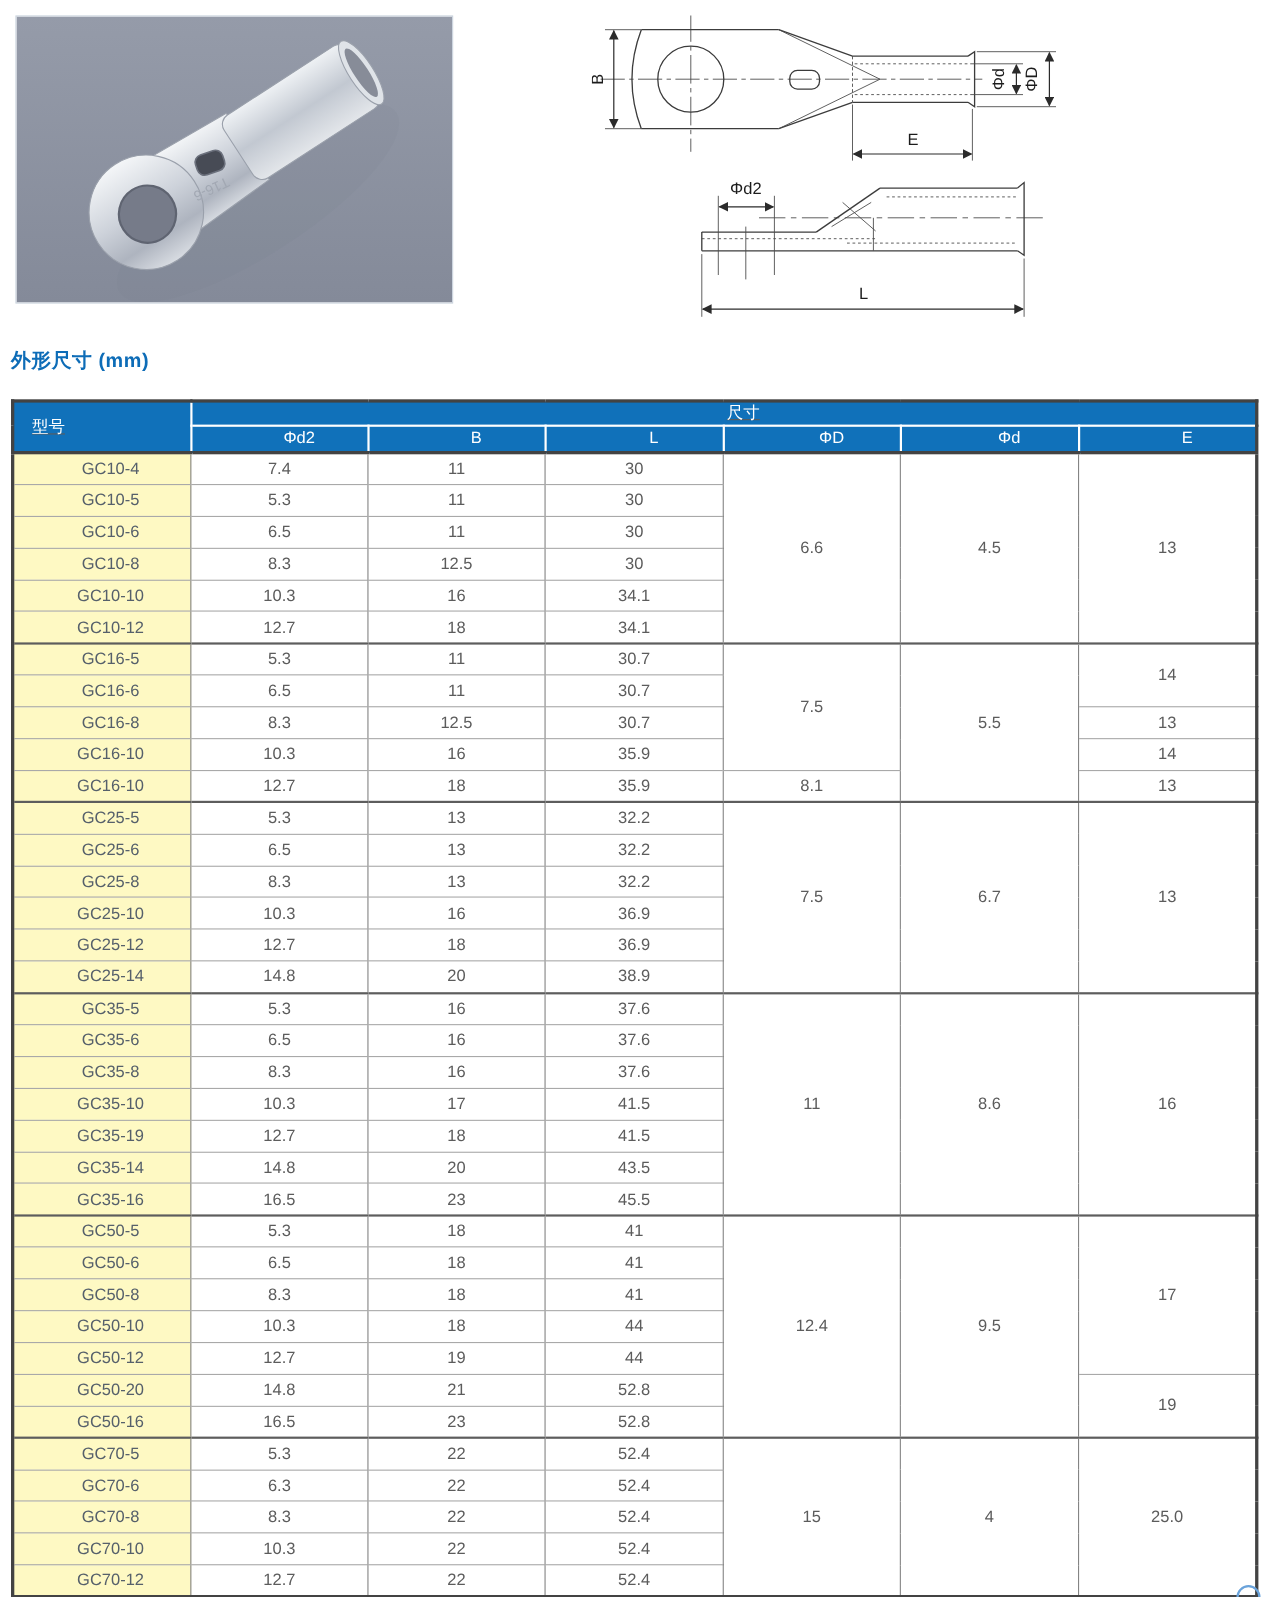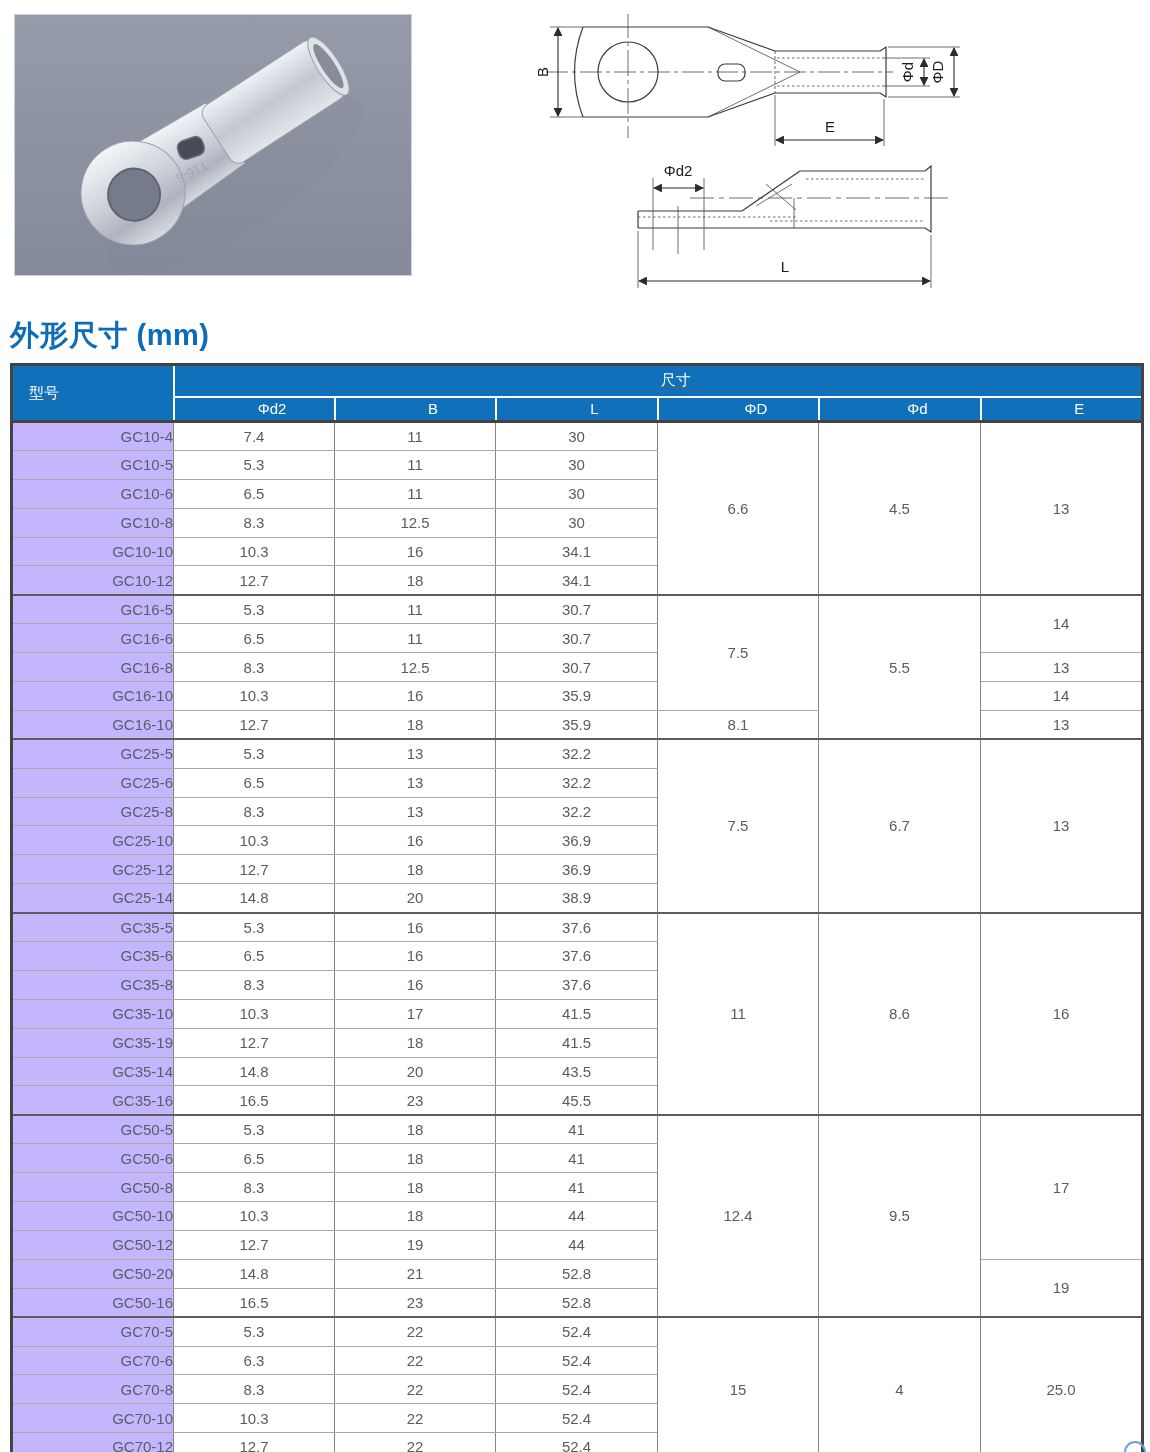--- a/index.html
+++ b/index.html
@@ -20,49 +20,49 @@
   #diag-top  { position:absolute; left:538px; top:14px; }
   #diag-side { position:absolute; left:620px; top:158px; }
   .dline { stroke:#3c3c3c; stroke-width:1.2; fill:none; }
   .thin  { stroke:#4a4a4a; stroke-width:0.8; fill:none; }
   .dim   { stroke:#2b2b2b; stroke-width:1.1; fill:none; }
   .dtext { font-family:"Liberation Sans", sans-serif; font-size:15px; fill:#1c1c1c; }
 
   
   #dims-title {
     position:absolute; left:10px; top:316px;
-    font-size:29px; font-weight:bold; color:#0d6cb7;
+    font-size:18px; font-weight:bold; color:#0d6cb7;
     letter-spacing:0.5px;
   }
 
   
   #spec-table-wrap { position:absolute; left:10px; top:363px; }
   table#spec {
     border-collapse:collapse; table-layout:fixed; width:1131px;
     border:3px solid #434343;
     font-size:15px; color:#5c5c5c;
   }
   #spec thead th {
     background:#1071ba; color:#ffffff; font-weight:normal;
     border:2px solid #ffffff; font-size:15px;padding-left:36px;
   }
-  #spec thead tr.hdr1 { height:32px;text-decoration:underline; }
+  #spec thead tr.hdr1 { height:22px;text-decoration:underline; }
   #spec thead tr.hdr2 { height:25px; }
   #spec thead tr.hdr2 th, #spec thead th.model-th { border-bottom:3px solid #434343; }
   #spec thead th.model-th { text-align:left; padding-left:16px; }
   #spec tbody tr { height:28.9px; }
   #spec tbody td {
     text-align:center; vertical-align:middle;
     border-left:1px solid #848484; border-right:1px solid #848484;
     border-top:1px solid #a9a9a9; border-bottom:1px solid #a9a9a9;
     background:#ffffff;
   }
   #spec tbody tr.group-start td { border-top:2px solid #5d5d5d; }
   #spec tbody td.model-cell {
-    background:#c4b5fd; text-align:right; padding-left:15px; color:#56606b;
+    background:#fef9c3; text-align:center; padding-left:15px; color:#56606b;
   }
 
   
   #corner-badge {
     position:absolute; left:1124px; top:1441px; width:22px; height:22px;
     border:2px solid #6aa3db; border-radius:50%; background:transparent;
   }
 </style>
 </head>
 <body>

